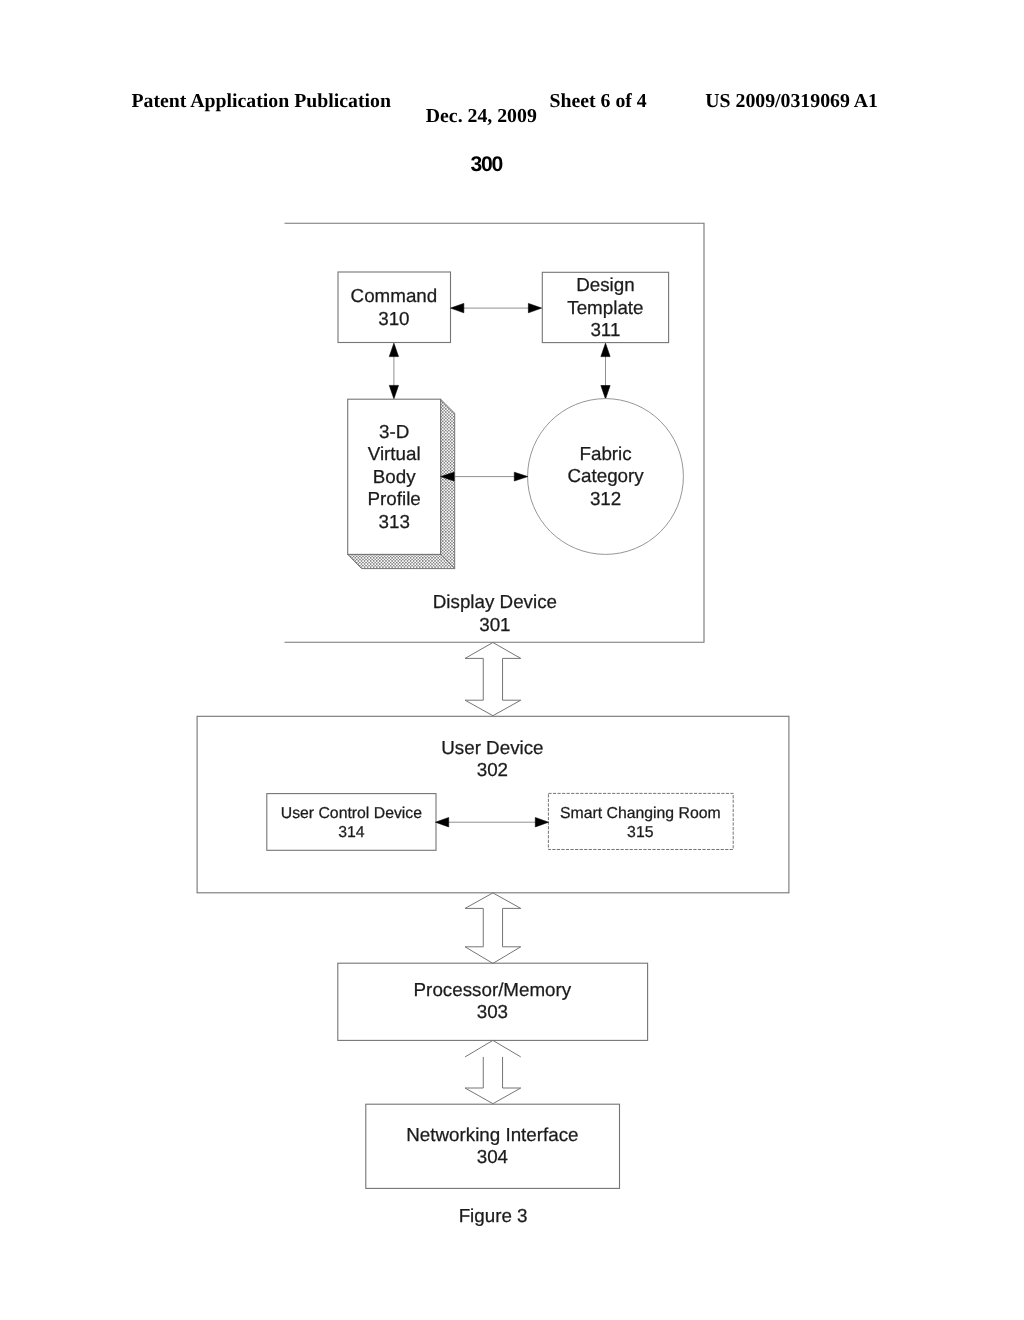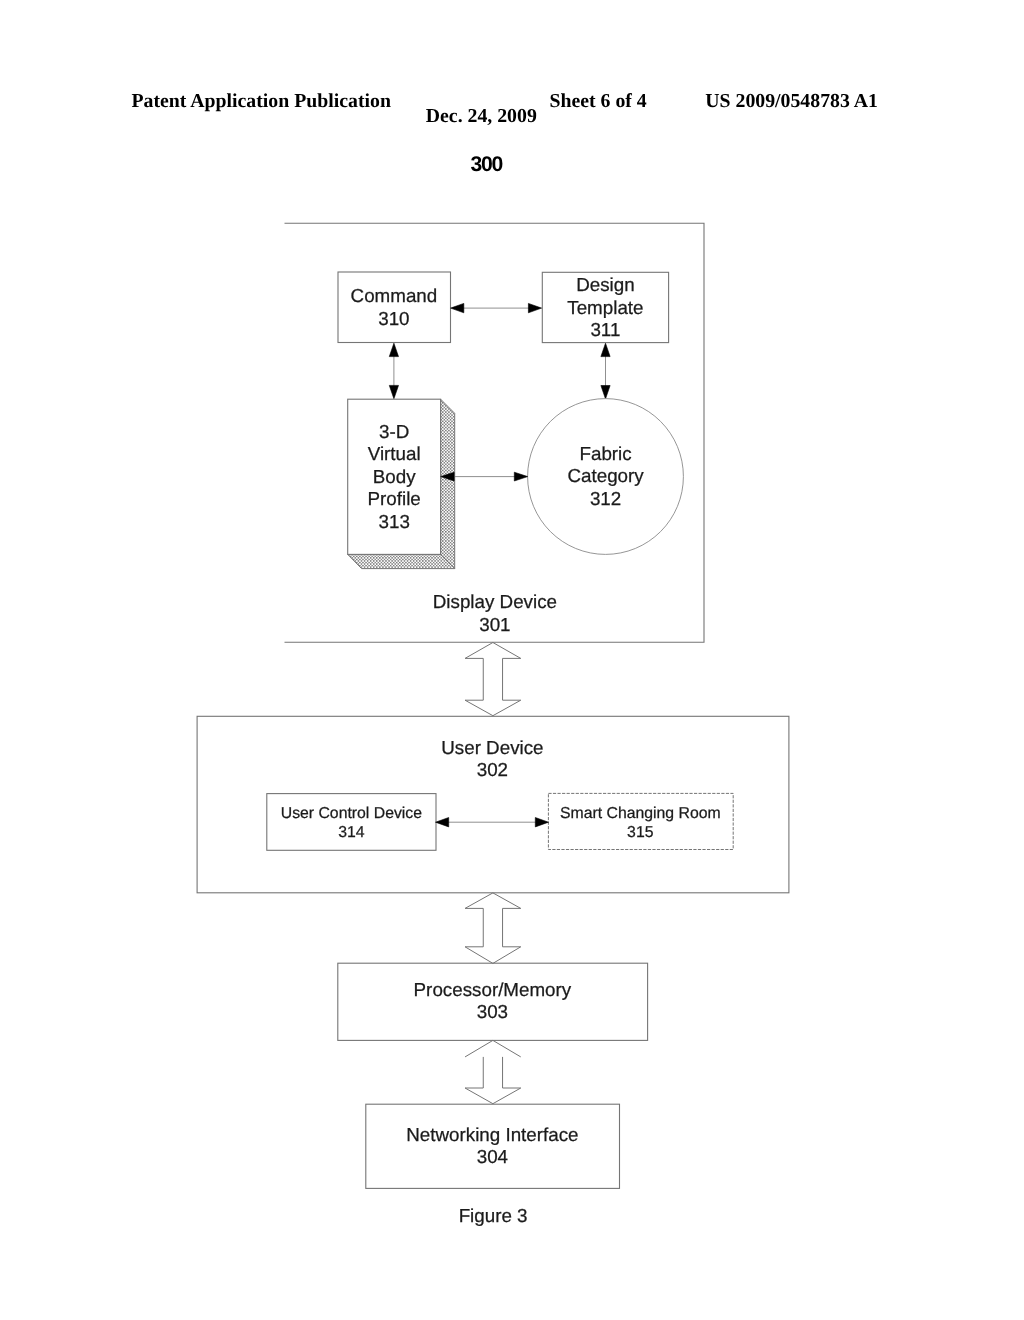--- a/index.html
+++ b/index.html
@@ -44,21 +44,21 @@
 </style>
 </head>
 <body>
 
 <div class="page">
 
   <div class="hdr">
     <span id="hdr-pub">Patent Application Publication</span>
     <span id="hdr-date">Dec. 24, 2009</span>
     <span id="hdr-sheet">Sheet 6 of 4</span>
-    <span id="hdr-num">US 2009/0548783 A1</span>
+    <span id="hdr-num">US 2009/0319069 A1</span>
   </div>
 
   <div id="fignum">300</div>
 
   <svg id="diagram" width="1024" height="1320" viewBox="0 0 1024 1320">
     <defs>
       <pattern id="stipple" width="3.07" height="3.07" patternUnits="userSpaceOnUse">
         <rect width="3.07" height="3.07" fill="#ffffff"></rect>
         <rect x="0" y="0" width="1.4" height="1.4" fill="#6e6e6e"></rect>
         <rect x="1.535" y="1.535" width="1.4" height="1.4" fill="#6e6e6e"></rect>

